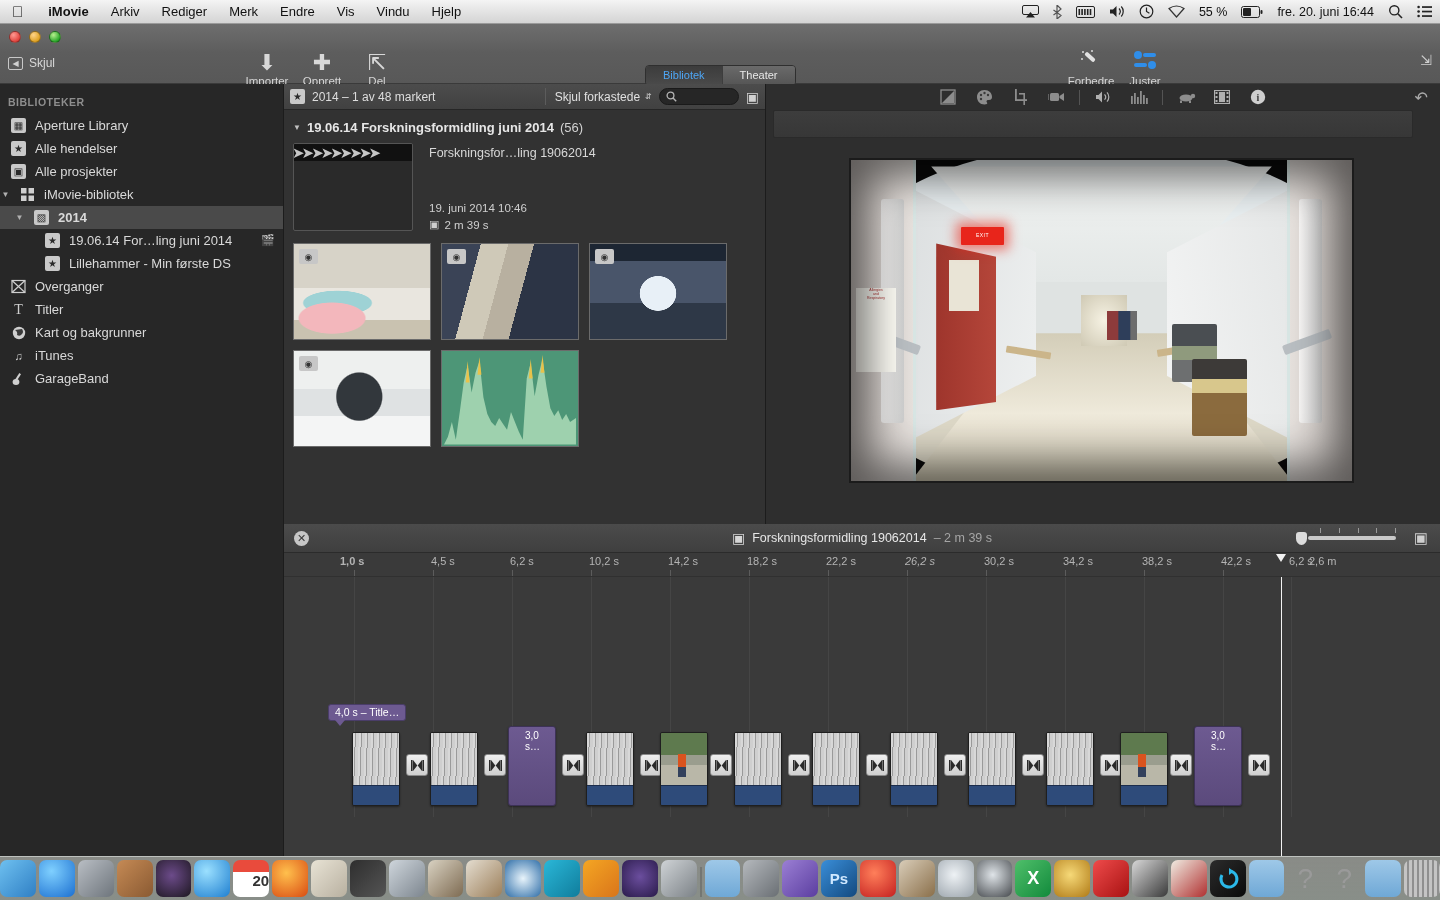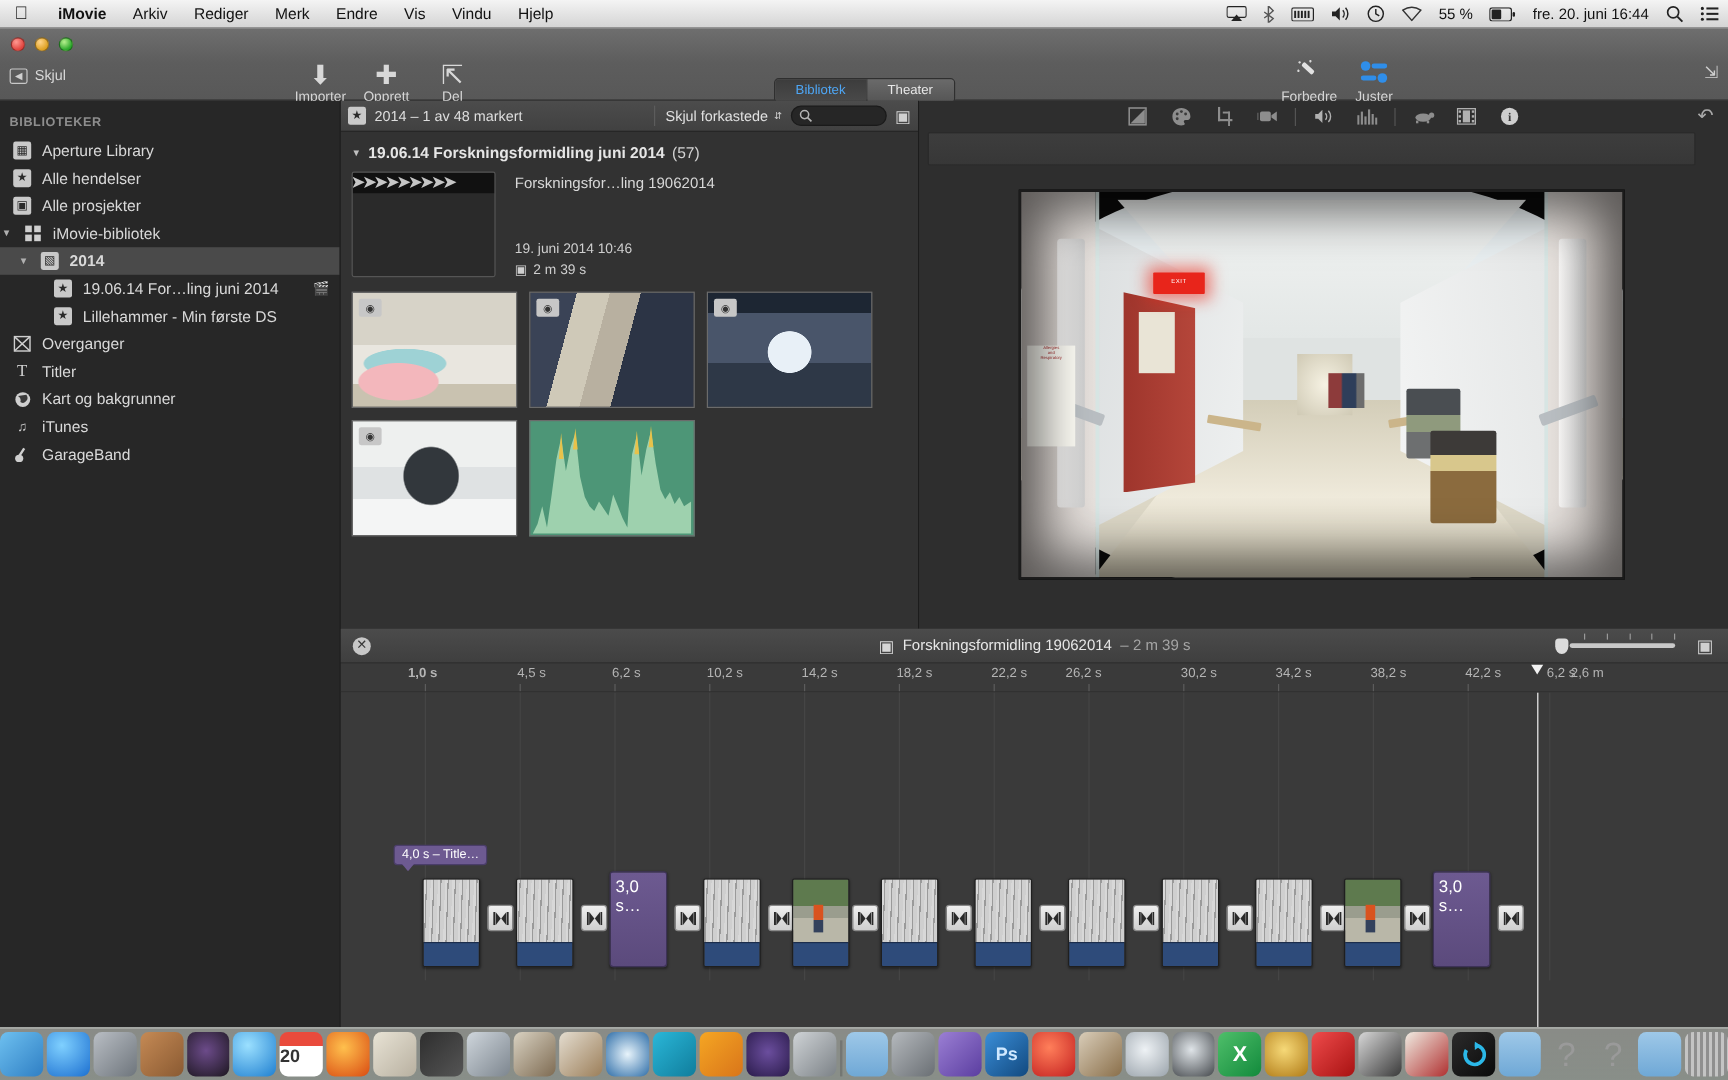--- a/index.html
+++ b/index.html
@@ -380,21 +380,21 @@
     position: relative;
   }
   .photo-person::after {
     content: ""; position: absolute; left: 38%; top: 40%; width: 16%; height: 45%;
     background: linear-gradient(to bottom, #d9531f 0 55%, #33415c 55% 100%);
   }
   .title-clip {
     position: absolute; top: 149px; width: 48px; height: 80px;
     background: linear-gradient(to bottom,#6d5a91,#5b4a7c);
     border: 1px solid #3d3257; border-radius: 3px;
-    color: #fff; font-size: 14px; padding: 3px 4px;
+    color: #fff; font-size: 10px; padding: 3px 16px;
     box-shadow: 0 1px 2px rgba(0,0,0,.4);
   }
   .trans {
     position: absolute; top: 177px; width: 22px; height: 22px;
     background: linear-gradient(to bottom,#efefef,#cfcfcf);
     border: 1px solid #8a8a8a; border-radius: 3px;
     display: flex; align-items: center; justify-content: center;
     font-size: 10px; color: #2a2a2a;
   }
   .title-flag {
@@ -688,21 +688,21 @@
             <line x1="7" y1="7" x2="10.2" y2="10.2" stroke="#b5b5b5" stroke-width="1.4"></line>
           </svg>
         <span placeholder=""></span>
       </span>
       <span style="font-size:14px;color:#d0d0d0">▣</span>
     </div>
 
     <div class="event-title">
       <span class="tw">▼</span>
       <span>19.06.14 Forskningsformidling juni 2014</span>
-      <span class="cnt">(57)</span>
+      <span class="cnt">(56)</span>
     </div>
 
     <div class="proj-row">
       <div class="clapper">
         <div class="top">
           <span>➤➤➤➤➤➤➤➤➤</span>
         </div>
       </div>
       <div class="proj-meta">
         <div class="nm">Forskningsfor…ling 19062014</div>
@@ -891,21 +891,21 @@
         <span class="tick" style="left: 226px;">6,2 s</span>
         <span class="tmark" style="left: 228px;"></span>
         <span class="tick" style="left: 305px;">10,2 s</span>
         <span class="tmark" style="left: 307px;"></span>
         <span class="tick" style="left: 384px;">14,2 s</span>
         <span class="tmark" style="left: 386px;"></span>
         <span class="tick" style="left: 463px;">18,2 s</span>
         <span class="tmark" style="left: 465px;"></span>
         <span class="tick" style="left: 542px;">22,2 s</span>
         <span class="tmark" style="left: 544px;"></span>
-        <span class="tick" style="left: 604px;">26,2 s</span>
+        <span class="tick" style="left: 621px; font-style: italic;">26,2 s</span>
         <span class="tmark" style="left: 623px;"></span>
         <span class="tick" style="left: 700px;">30,2 s</span>
         <span class="tmark" style="left: 702px;"></span>
         <span class="tick" style="left: 779px;">34,2 s</span>
         <span class="tmark" style="left: 781px;"></span>
         <span class="tick" style="left: 858px;">38,2 s</span>
         <span class="tmark" style="left: 860px;"></span>
         <span class="tick" style="left: 937px;">42,2 s</span>
         <span class="tmark" style="left: 939px;"></span>
         <span class="tick" style="left: 1005px;">6,2 s</span>
@@ -1096,21 +1096,21 @@
 </div>
 
 <div id="dock">
     <div class="dk" style="background: linear-gradient(135deg, rgb(110, 192, 240), rgb(47, 127, 196));"></div>
     <div class="dk" style="background: radial-gradient(circle at 35% 30%, rgb(127, 208, 255), rgb(28, 111, 208));"></div>
     <div class="dk" style="background: linear-gradient(135deg, rgb(185, 190, 196), rgb(110, 117, 124));"></div>
     <div class="dk" style="background: linear-gradient(135deg, rgb(197, 138, 85), rgb(138, 90, 50));"></div>
     <div class="dk" style="background: radial-gradient(circle at 45% 42%, rgb(108, 75, 138), rgb(29, 23, 32));"></div>
     <div class="dk" style="background: radial-gradient(circle at 35% 30%, rgb(155, 224, 255), rgb(31, 127, 208));"></div>
     <div class="dk" style="background: linear-gradient(rgb(233, 75, 60) 0px, rgb(233, 75, 60) 32%, rgb(255, 255, 255) 32%, rgb(255, 255, 255) 100%);">
-      <span style="position:absolute;left:0;right:0;top:12px;text-align:left;color:#333;font-size:15px;font-weight:bold">20</span>
+      <span style="position:absolute;left:0;right:0;top:12px;text-align:right;color:#333;font-size:15px;font-weight:bold">20</span>
     </div>
     <div class="dk" style="background: radial-gradient(circle at 40% 35%, rgb(255, 192, 77), rgb(217, 75, 18));"></div>
     <div class="dk" style="background: linear-gradient(135deg, rgb(232, 227, 213), rgb(184, 176, 160));"></div>
     <div class="dk" style="background: linear-gradient(135deg, rgb(46, 46, 46), rgb(85, 85, 85));"></div>
     <div class="dk" style="background: linear-gradient(135deg, rgb(207, 214, 220), rgb(125, 134, 143));"></div>
     <div class="dk" style="background: linear-gradient(135deg, rgb(217, 210, 194), rgb(126, 107, 82));"></div>
     <div class="dk" style="background: linear-gradient(135deg, rgb(228, 221, 208), rgb(156, 127, 90));"></div>
     <div class="dk" style="background: radial-gradient(circle, rgb(232, 244, 251), rgb(47, 110, 168));"></div>
     <div class="dk" style="background: linear-gradient(135deg, rgb(42, 183, 216), rgb(16, 125, 156));"></div>
     <div class="dk" style="background: linear-gradient(135deg, rgb(245, 166, 35), rgb(217, 117, 26));"></div>

